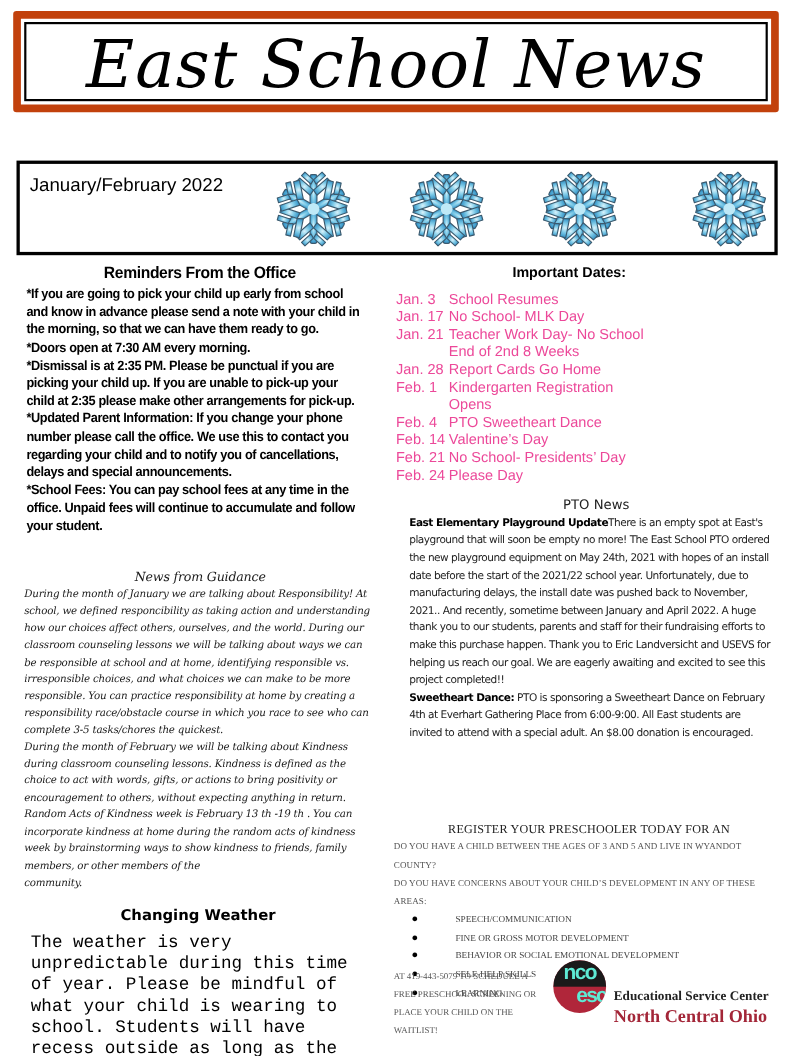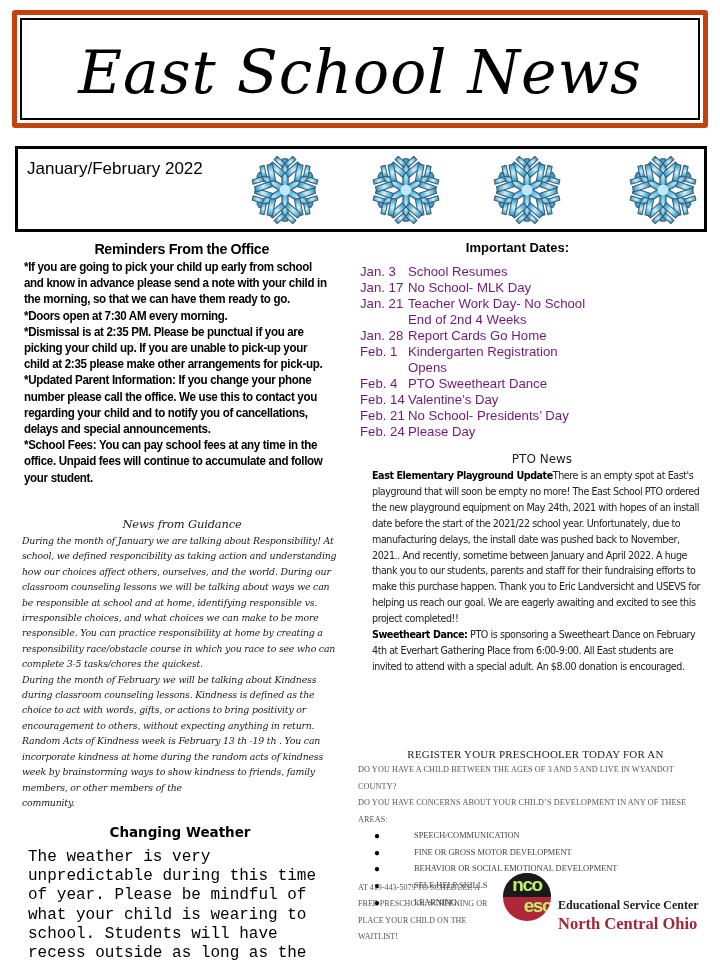--- a/index.html
+++ b/index.html
@@ -1,21 +1,21 @@
 <!DOCTYPE html>
 <html><head>
 <meta charset="utf-8">
 <style>
   * { box-sizing: border-box; margin: 0; padding: 0; }
   html, body { width: 720px; height: 960px; background: #ffffff; overflow: hidden; }
   body { position: relative; color: #000; font-family: "Liberation Sans", sans-serif; }
 
   .title-box {
-    position: absolute; left: 12px; top: 10px; width: 696px; height: 118px;
-    border: 5px solid #c2410c; border-radius: 3px;
+    position: absolute; left: 12px; top: 10px; width: 696px; height: 92px;
+    border: 7px solid #c2410c; border-radius: 3px;
   }
   .title-box .inner {
     position: absolute; left: 3px; top: 3px; right: 3px; bottom: 3px;
     border: 2px solid #000;
     display: flex; align-items: center; justify-content: center;
   }
   .title-text {
     font-family: "DejaVu Serif", serif; font-style: italic; font-size: 60px;
     font-weight: normal; letter-spacing: 1px; margin-top: 6px;
   }
@@ -59,21 +59,21 @@
     position: absolute; left: 28px; top: 848px; width: 310px;
     font-family: Liberation Mono, monospace; font-size: 16px; line-height: 19.2px;
   }
 
   
   .dates {
     position: absolute; left: 360px; top: 240px; width: 345px;
     font-family: "Liberation Sans", sans-serif;
   }
   .dates h2 { font-size: 13px; font-weight: bold; text-align: center; margin-left: -30px; line-height: 16px; margin-bottom: 8px; }
-  .date-row { display: flex; font-size: 13.2px; line-height: 16px; color: #701a75; }
+  .date-row { display: flex; font-size: 13.2px; line-height: 16px; color: #ec4899; }
   .date-row .d { width: 48px; flex: none; }
   .date-row .e { flex: 1; }
 
   .pto {
     position: absolute; left: 372px; top: 451px; width: 330px;
     font-family: "DejaVu Sans", sans-serif; font-size: 9.6px; line-height: 15.9px;
     color: #222; letter-spacing: -0.45px;
   }
   .pto h3 { font-size: 12px; font-weight: normal; text-align: center; line-height: 17px; margin-left: 10px; letter-spacing: 0; }
   .pto b { color: #000; font-weight: bold; }
@@ -92,21 +92,21 @@
     font-family: "Liberation Serif", serif; font-size: 8.1px; line-height: 16.4px;
     text-transform: uppercase; color: #555;
   }
 
   .logo { position: absolute; left: 503px; top: 873px; width: 210px; height: 50px; }
   .logo .circle {
     position: absolute; left: 0; top: 0; width: 48px; height: 48px; border-radius: 50%;
     overflow: hidden; background: #b0263a;
   }
   .logo .circle .top { position: absolute; left: 0; top: 0; width: 48px; height: 24px; background: #1a1a1a; }
-  .logo .circle span { position: absolute; width: 48px; text-align: center; color: #bef264; font-family: "Liberation Sans", sans-serif; font-size: 19px; font-weight: bold; letter-spacing: -1.5px; }
+  .logo .circle span { position: absolute; width: 48px; text-align: center; color: #5eead4; font-family: "Liberation Sans", sans-serif; font-size: 19px; font-weight: bold; letter-spacing: -1.5px; }
   .logo .circle .t1 { top: 1px; }
   .logo .circle .t2 { top: 22px; text-align: right; }
   .logo .name1 { position: absolute; left: 55px; top: 5px; font-family: "Liberation Serif", serif; font-weight: bold; font-size: 16.5px; color: #a32638; white-space: nowrap; margin-top: 36px; }
   .logo .name2 { position: absolute; left: 55px; top: 25px; font-family: "Liberation Serif", serif; font-weight: bold; font-size: 12px; color: #222; white-space: nowrap; }
 </style>
 </head>
 <body>
 
 <div class="title-box">
   <div class="inner">
@@ -184,21 +184,21 @@
   <div class="date-row">
       <span class="d">Jan. 17</span>
       <span class="e">No School- MLK Day</span>
     </div>
   <div class="date-row">
       <span class="d">Jan. 21</span>
       <span class="e">Teacher Work Day- No School</span>
     </div>
   <div class="date-row">
       <span class="d"></span>
-      <span class="e">End of 2nd 4 Weeks</span>
+      <span class="e">End of 2nd 8 Weeks</span>
     </div>
   <div class="date-row">
       <span class="d">Jan. 28</span>
       <span class="e">Report Cards Go Home</span>
     </div>
   <div class="date-row">
       <span class="d">Feb. 1</span>
       <span class="e">Kindergarten Registration</span>
     </div>
   <div class="date-row">

